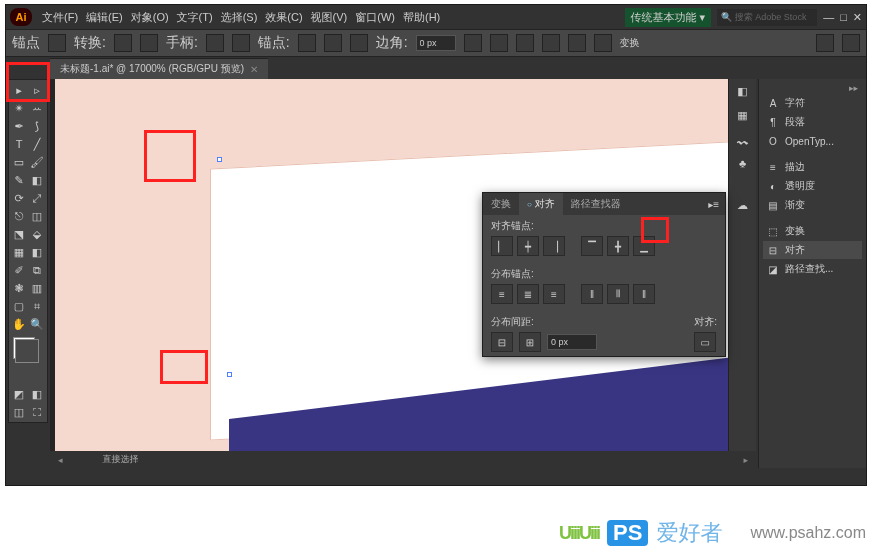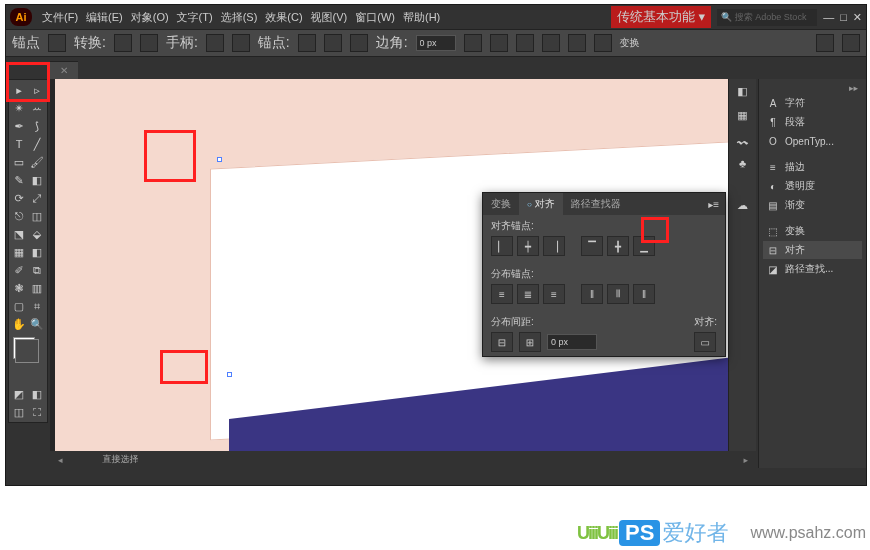--- a/index.html
+++ b/index.html
@@ -2,21 +2,21 @@
 <html><head>
 <meta charset="utf-8">
 <style>
 *{margin:0;padding:0;box-sizing:border-box;font-family:"Microsoft YaHei",sans-serif;user-select:none}
 body{width:870px;height:550px;background:#fff;position:relative;overflow:hidden}
 .frame{position:absolute;top:4px;left:5px;width:862px;height:482px;background:#323232;border:1px solid #1a1a1a}
 .menubar{height:24px;background:#323232;display:flex;align-items:center;padding:0 4px;font-size:11px;color:#ccc}
 .ai-logo{width:22px;height:18px;background:#310000;color:#ff9a00;display:flex;align-items:center;justify-content:center;font-weight:bold;font-size:11px;margin-right:6px;border-radius:8px}
 .menu-item{padding:0 4px;cursor:default}
 .menu-right{margin-left:auto;display:flex;align-items:center;gap:6px}
-.workspace{background:#b91c1c;padding:2px 6px;font-size:13px;color:#ccc}
+.workspace{background:#14532d;padding:2px 6px;font-size:11px;color:#ccc}
 .search{background:#2a2a2a;padding:2px 4px;font-size:9px;color:#888;width:100px}
 .optbar{height:28px;background:#474747;border-top:1px solid #222;border-bottom:1px solid #222;display:flex;align-items:center;padding:0 6px;gap:8px}
 .optbar span{font-size:14px;color:#ccc}
 .opt-ico{width:18px;height:18px;background:#3a3a3a;border:1px solid #222;display:inline-block}
 .opt-field{width:40px;height:16px;background:#2a2a2a;border:1px solid #555;color:#ccc;font-size:9px;padding:0 3px}
 .tabbar{height:22px;background:#323232;padding-left:44px;display:flex;align-items:flex-end}
 .doctab{background:#474747;color:#ccc;font-size:10px;padding:3px 10px;border-top:1px solid #222;display:flex;align-items:center;gap:6px}
 .doctab .x{color:#888;font-size:10px}
 .main{position:absolute;top:74px;left:0;right:0;bottom:17px}
 .toolbar{position:absolute;left:2px;top:0;width:40px;background:#474747;border:1px solid #222;display:flex;flex-wrap:wrap;padding:1px}
@@ -46,21 +46,21 @@
 .ap-tab.active:before{content:"○";color:#8bd4ff;margin-right:3px;font-size:8px}
 .ap-menu{margin-left:auto;padding:0 6px;color:#ccc}
 .ap-sec{padding:4px 8px;font-size:10px;color:#ccc}
 .ap-row{display:flex;gap:4px;margin:3px 0}
 .ap-btn{width:22px;height:20px;background:#3c3c3c;border:1px solid #2a2a2a;display:flex;align-items:center;justify-content:center;color:#ccc;font-size:10px}
 .ap-btn.sp{margin-left:12px}
 .ap-dist{display:flex;align-items:center;gap:6px;margin-top:3px}
 .ap-field{width:50px;height:16px;background:#2a2a2a;border:1px solid #555;color:#ccc;font-size:9px;padding:0 3px}
 .statusbar{position:absolute;left:44px;right:110px;bottom:0;height:17px;background:#323232;display:flex;align-items:center;color:#aaa;font-size:9px;padding:0 8px;gap:40px}
 .statusbar .arr{color:#888}
-.wm{position:absolute;right:4px;bottom:2px;display:flex;align-items:center;gap:2px;font-size:18px;font-weight:bold}
+.wm{position:absolute;right:4px;bottom:2px;display:flex;align-items:center;gap:8px;font-size:18px;font-weight:bold}
 .wm .u{color:#7fc241;font-family:Arial;letter-spacing:-2px}
 .wm .ps{background:#2993e5;color:#fff;padding:0 6px;border-radius:4px;font-size:22px}
 .wm .zh{color:#71b5e8;font-size:22px;font-weight:normal}
 .wm .url{color:#888;font-size:16px;font-weight:normal;margin-left:20px}
 </style>
 </head>
 <body>
 
 <div class="frame">
   <div class="menubar">
@@ -104,20 +104,21 @@
     <span class="opt-ico"></span>
     <span class="opt-ico"></span>
     <span class="opt-ico"></span>
     <span style="color:#ccc;font-size:10px">变换</span>
     <span class="opt-ico" style="margin-left:auto"></span>
     <span class="opt-ico"></span>
   </div>
 
   <div class="tabbar">
     <div class="doctab">
+      <span>未标题-1.ai* @ 17000% (RGB/GPU 预览)</span>
       <span class="x">✕</span>
     </div>
   </div>
 
   <div class="main">
     <div class="toolbar">
       <div class="tool">▸</div>
         <div class="tool">▹</div>
       <div class="tool">✴</div>
         <div class="tool">ꕀ</div>

